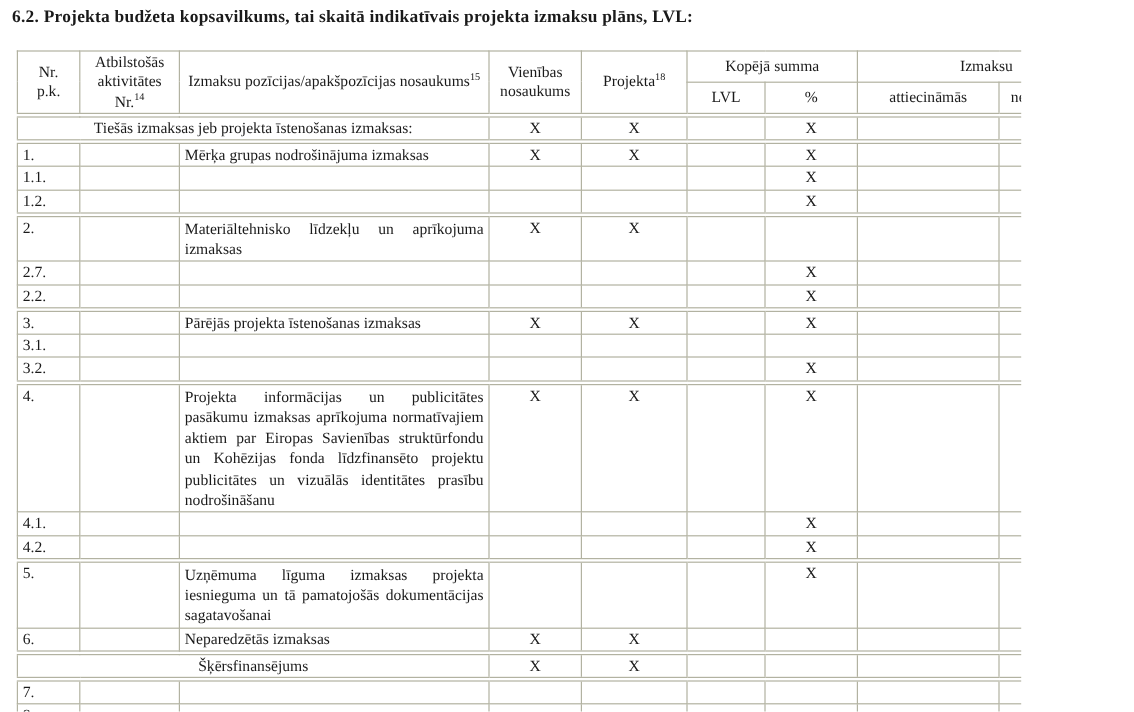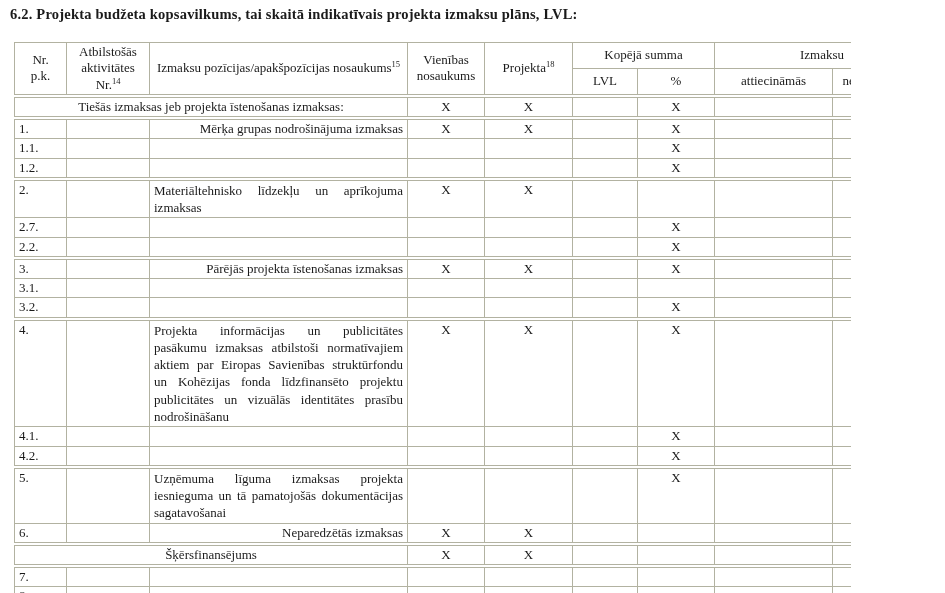--- a/index.html
+++ b/index.html
@@ -39,21 +39,21 @@
   thead th {
     font-weight: normal;
     text-align: center;
     vertical-align: middle;
     padding: 3px 2px;
   }
   tbody td {
     vertical-align: top;
   }
   td.num-cell, td.activity-cell { text-align: left; }
-  td.name-cell { text-align: right; padding: 1px 5px; }
+  td.name-cell { text-align: left; padding: 1px 5px; }
   td.name-cell.justify { text-align: justify; line-height: 1.33; word-spacing: 1px; }
   td.x-cell { text-align: center; }
   tr.sep td { border-top: 4px double #b2b2a1; }
   tr.bold td { font-weight: normal; }
   td.label-cell { text-align: center; padding-left: 5px; }
   sup {
     font-size: 8.5px;
     line-height: 0;
     vertical-align: super;
   }
@@ -199,21 +199,21 @@
           <td class="x-cell"></td>
           <td class="x-cell"></td>
           <td class="x-cell"></td>
           <td class="x-cell">X</td>
           <td class="x-cell"></td>
           <td class="x-cell"></td>
         </tr>
         <tr class="sep">
           <td class="num-cell">4.</td>
           <td class="activity-cell"></td>
-          <td class="name-cell justify">Projekta informācijas un publicitātes pasākumu izmaksas atbilstoši normatīvajiem aktiem par Eiropas Savienības struktūrfondu un Kohēzijas fonda līdzfinansēto projektu publicitātes un vizuālās identitātes prasību nodrošināšanu</td>
+          <td class="name-cell justify">Projekta informācijas un publicitātes pasākumu izmaksas aprīkojuma normatīvajiem aktiem par Eiropas Savienības struktūrfondu un Kohēzijas fonda līdzfinansēto projektu publicitātes un vizuālās identitātes prasību nodrošināšanu</td>
           <td class="x-cell">X</td>
           <td class="x-cell">X</td>
           <td class="x-cell"></td>
           <td class="x-cell">X</td>
           <td class="x-cell"></td>
           <td class="x-cell"></td>
         </tr>
         <tr>
           <td class="num-cell">4.1.</td>
           <td class="activity-cell"></td>

